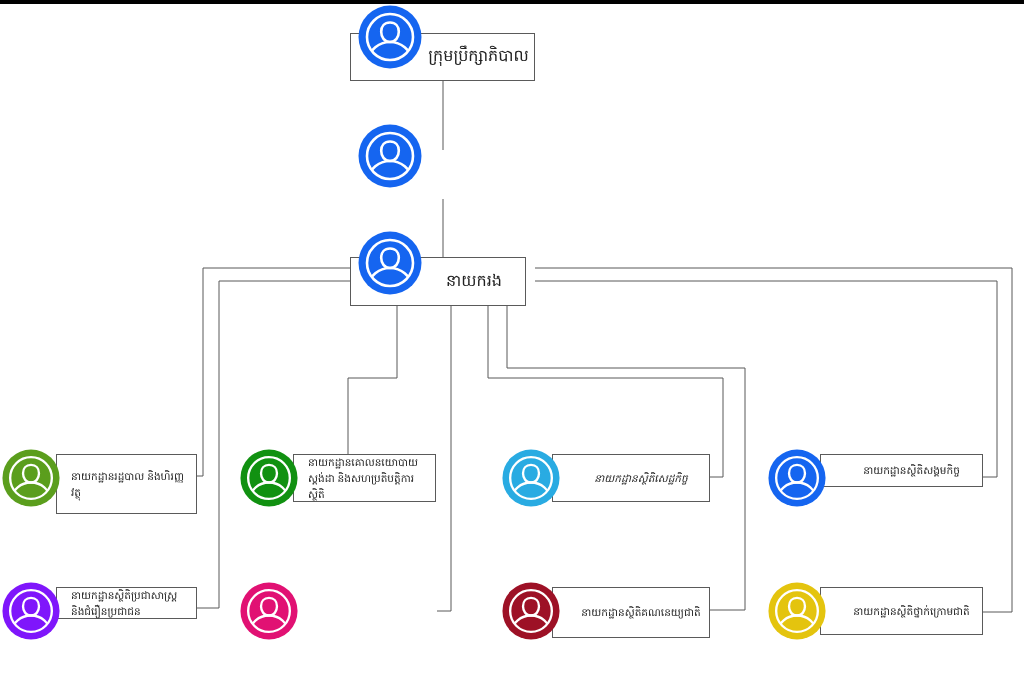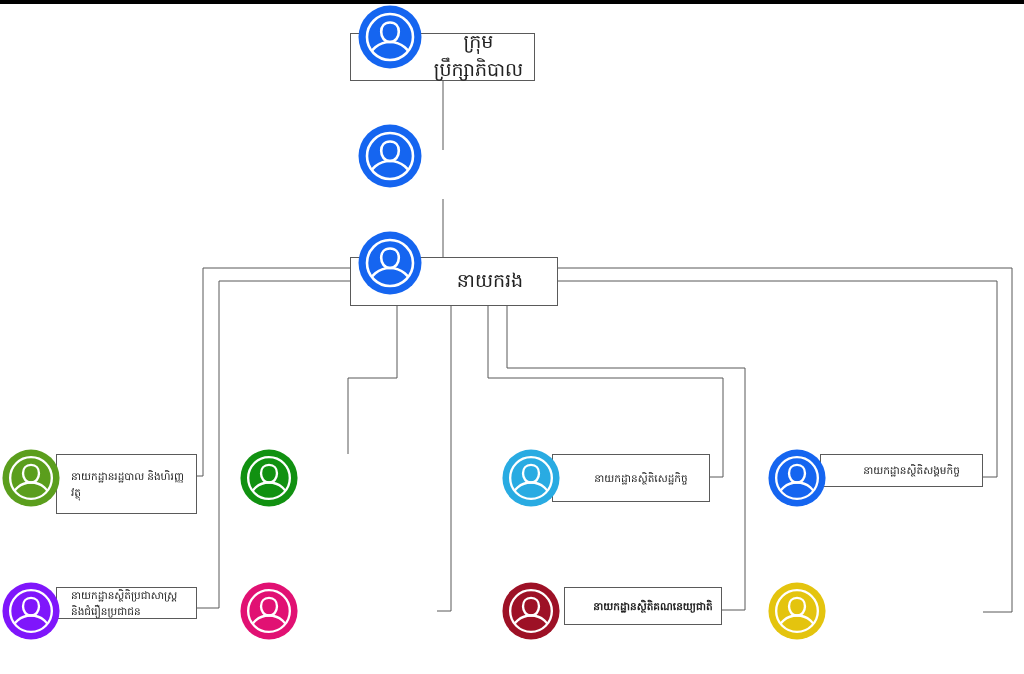--- a/index.html
+++ b/index.html
@@ -30,21 +30,21 @@
     display: flex;
     align-items: center;
     z-index: 2;
     cursor: pointer;
   }
   .node-label {
     color: #222222;
     width: 100%;
   }
   .node.level-top .node-label {
-    font-size: 19px;
+    font-size: 16px;
     text-align: center;
     padding-left: 72px;
   }
   .node.dept .node-label {
     font-size: 10.5px;
     line-height: 1.55;
     padding: 2px 6px 2px 14px;
     text-align: left;
   }
   .node.dept.centered .node-label {
@@ -107,45 +107,48 @@
         <use href="#person-icon"></use>
       </svg>
   </span>
 
   <span class="avatar" style="left: 358px; top: 124px; width: 64px; height: 64px; color: rgb(21, 101, 240);">
     <svg viewBox="0 0 64 64">
         <use href="#person-icon"></use>
       </svg>
   </span>
 
-  <div class="node level-top" style="left:350px; top:257px; width:208px; height:49px;">
+  <div class="node level-top" style="left:350px; top:257px; width:176px; height:49px;">
     <div class="node-label">នាយករង</div>
   </div>
   <span class="avatar" style="left: 358px; top: 231px; width: 64px; height: 64px; color: rgb(21, 101, 240);">
     <svg viewBox="0 0 64 64">
         <use href="#person-icon"></use>
       </svg>
   </span>
 
   <div class="node dept" style="left:56px; top:454px; width:141px; height:60px;">
     <div class="node-label">នាយកដ្ឋានរដ្ឋបាល និងហិរញ្ញវត្ថុ</div>
   </div>
   <span class="avatar" style="left: 2px; top: 449px; width: 58px; height: 58px; color: rgb(91, 158, 29);">
     <svg viewBox="0 0 64 64">
         <use href="#person-icon"></use>
       </svg>
   </span>
 
+  <div class="node dept" style="left:293px; top:454px; width:143px; height:48px;">
+    <div class="node-label">នាយកដ្ឋានគោលនយោបាយ ស្តង់ដា និងសហប្រតិបត្តិការ ស្ថិតិ</div>
+  </div>
   <span class="avatar" style="left: 240px; top: 449px; width: 58px; height: 58px; color: rgb(17, 145, 17);">
     <svg viewBox="0 0 64 64">
         <use href="#person-icon"></use>
       </svg>
   </span>
 
-  <div class="node dept centered" style="left:552px; top:454px; width:158px; height:48px;">
+  <div class="node dept centered" style="left:552px; top:454px; width:158px; height:48px;font-style:italic;">
     <div class="node-label">នាយកដ្ឋានស្ថិតិសេដ្ឋកិច្ច</div>
   </div>
   <span class="avatar" style="left: 502px; top: 449px; width: 58px; height: 58px; color: rgb(41, 171, 226);">
     <svg viewBox="0 0 64 64">
         <use href="#person-icon"></use>
       </svg>
   </span>
 
   <div class="node dept centered" style="left:820px; top:454px; width:163px; height:33px;">
     <div class="node-label">នាយកដ្ឋានស្ថិតិសង្គមកិច្ច</div>
@@ -164,28 +167,31 @@
         <use href="#person-icon"></use>
       </svg>
   </span>
 
   <span class="avatar" style="left: 240px; top: 582px; width: 58px; height: 58px; color: rgb(225, 17, 115);">
     <svg viewBox="0 0 64 64">
         <use href="#person-icon"></use>
       </svg>
   </span>
 
-  <div class="node dept centered" style="left:564px; top:587px; width:158px; height:38px;font-weight:bold;">
+  <div class="node dept centered" style="left:552px; top:587px; width:158px; height:51px;">
     <div class="node-label">នាយកដ្ឋានស្ថិតិគណនេយ្យជាតិ</div>
   </div>
   <span class="avatar" style="left: 502px; top: 582px; width: 58px; height: 58px; color: rgb(157, 17, 38);">
     <svg viewBox="0 0 64 64">
         <use href="#person-icon"></use>
       </svg>
   </span>
 
+  <div class="node dept centered" style="left:820px; top:587px; width:163px; height:48px;">
+    <div class="node-label">នាយកដ្ឋានស្ថិតិថ្នាក់ក្រោមជាតិ</div>
+  </div>
   <span class="avatar" style="left: 768px; top: 582px; width: 58px; height: 58px; color: rgb(228, 196, 14);">
     <svg viewBox="0 0 64 64">
         <use href="#person-icon"></use>
       </svg>
   </span>
 
 </div>
 
 </body></html>

